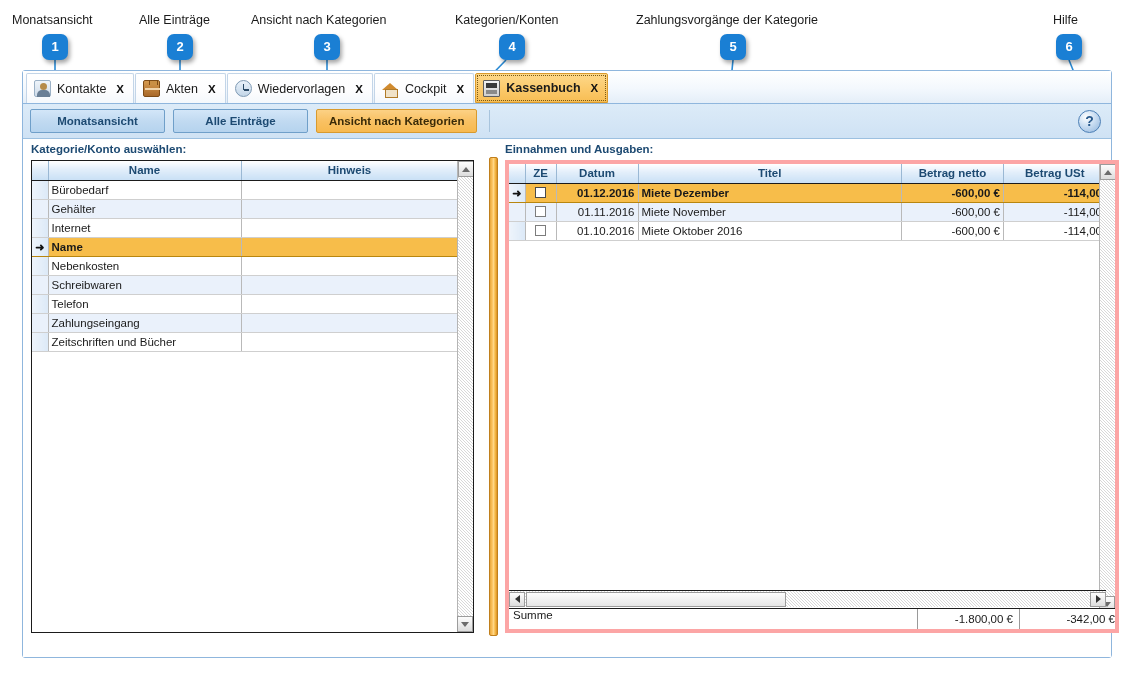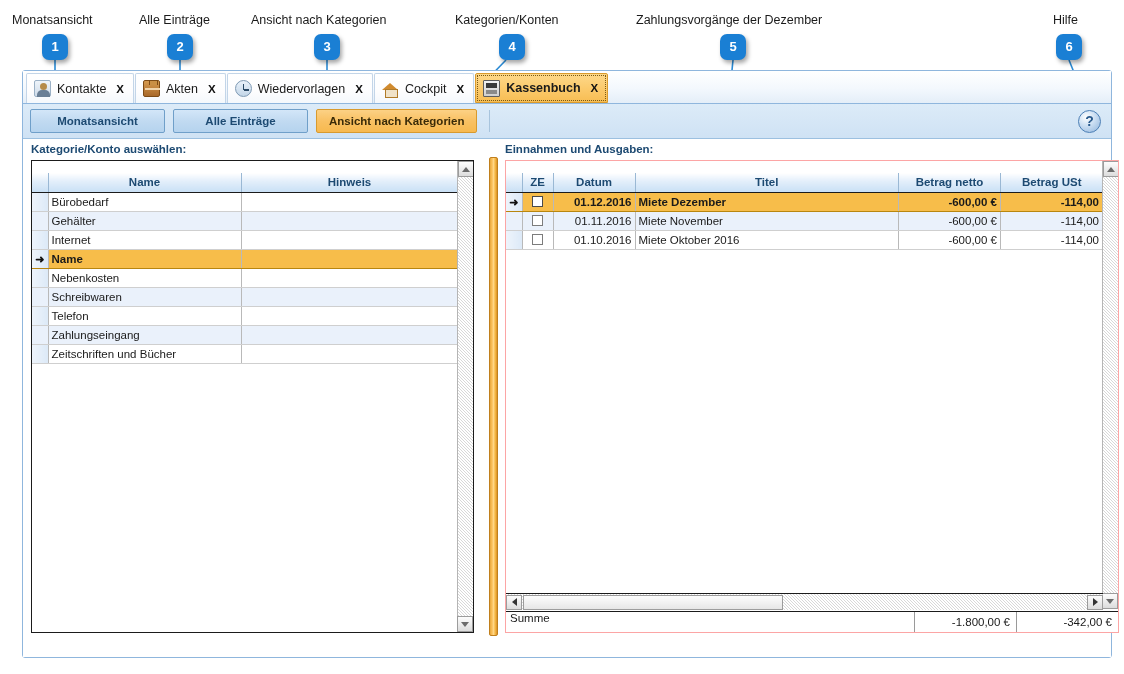--- a/index.html
+++ b/index.html
@@ -162,35 +162,35 @@
     left:8px; top:21px;
     width:443px; height:473px;
     border:1px solid #1b1b1b;
     background:#ffffff;
     overflow:hidden;
   }
   .right-panel {
     position:absolute;
     left:482px; top:21px;
     width:614px; height:473px;
-    border:1px solid #fca5a5;
+    border:4px solid #fca5a5;
     background:#ffffff;
     overflow:hidden;
   }
   .splitter {
     position:absolute;
     left:466px; top:18px;
     width:9px; height:479px;
     background:linear-gradient(to right,#e8a63c 0%,#fbc15c 30%,#ffd687 50%,#f6b845 75%,#d98f25 100%);
     border:1px solid #c07f1c;
     border-radius:2px;
   }
 
   
-  table.grid { border-collapse:collapse; width:100%; table-layout:fixed;margin-top:12px; }
+  table.grid { border-collapse:collapse; width:100%; table-layout:fixed; }
   table.grid th {
     background:linear-gradient(to bottom,#ffffff 0%,#e2eefa 45%,#c9e0f5 100%);
     border-right:1px solid #9ab8d4;
     border-bottom:1px solid #1b1b1b;
     color:#1d4a72;
     font-size:11.5px;
     font-weight:bold;
     height:19px;
     text-align:center;
     padding:0 4px;
@@ -313,21 +313,21 @@
 
 <div class="callout-label" style="left:139px; top:13px;">Alle Einträge</div>
 <div class="badge" style="left:167px; top:34px;">2</div>
 
 <div class="callout-label" style="left:251px; top:13px;">Ansicht nach Kategorien</div>
 <div class="badge" style="left:314px; top:34px;">3</div>
 
 <div class="callout-label" style="left:455px; top:13px;">Kategorien/Konten</div>
 <div class="badge" style="left:499px; top:34px;">4</div>
 
-<div class="callout-label" style="left:636px; top:13px;">Zahlungsvorgänge der Dezember</div>
+<div class="callout-label" style="left:636px; top:13px;">Zahlungsvorgänge der Kategorie</div>
 <div class="badge" style="left:720px; top:34px;">5</div>
 
 <div class="callout-label" style="left:1053px; top:13px;">Hilfe</div>
 <div class="badge" style="left:1056px; top:34px;">6</div>
 
 <div class="window">
 
   <div class="tabstrip">
     <div class="tab">
       <span class="tab-icon ic-person"></span>

